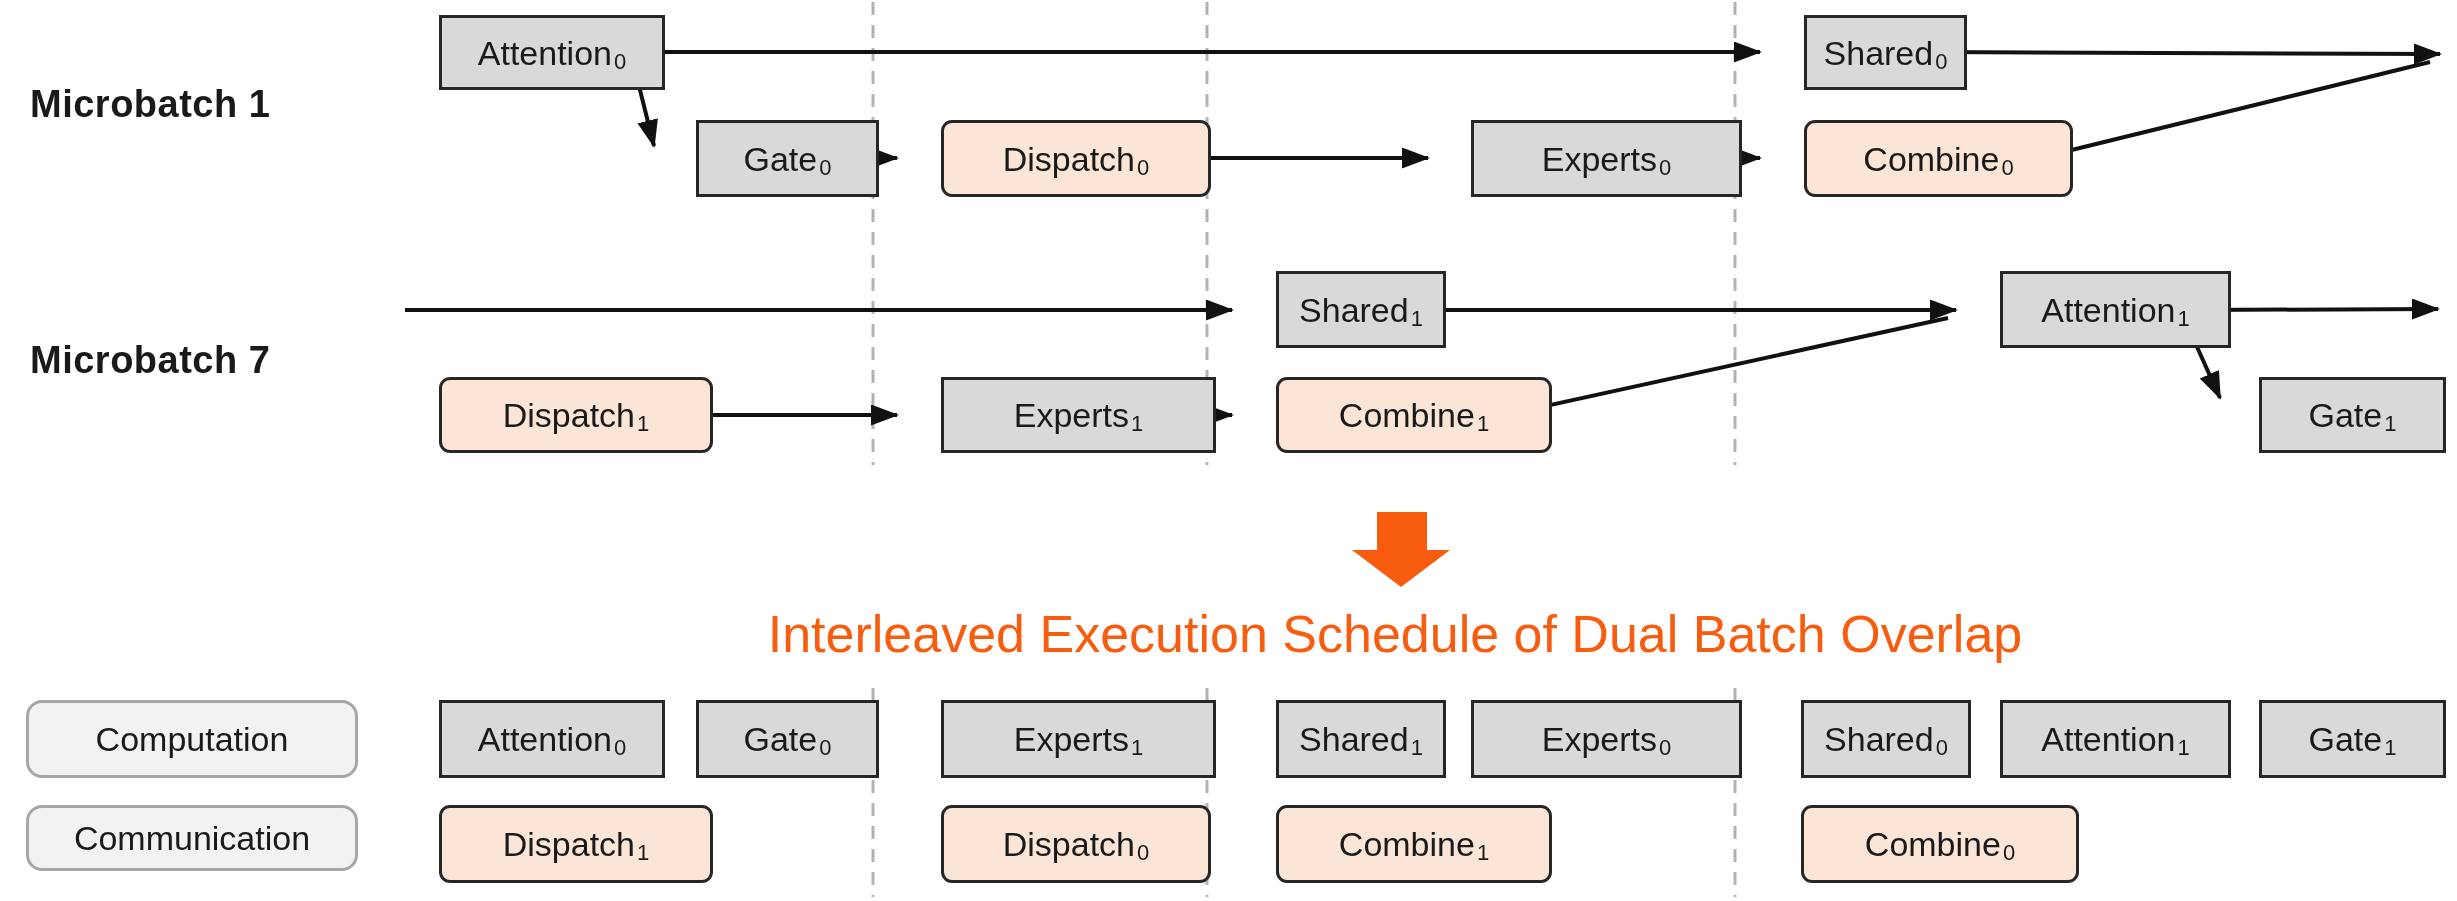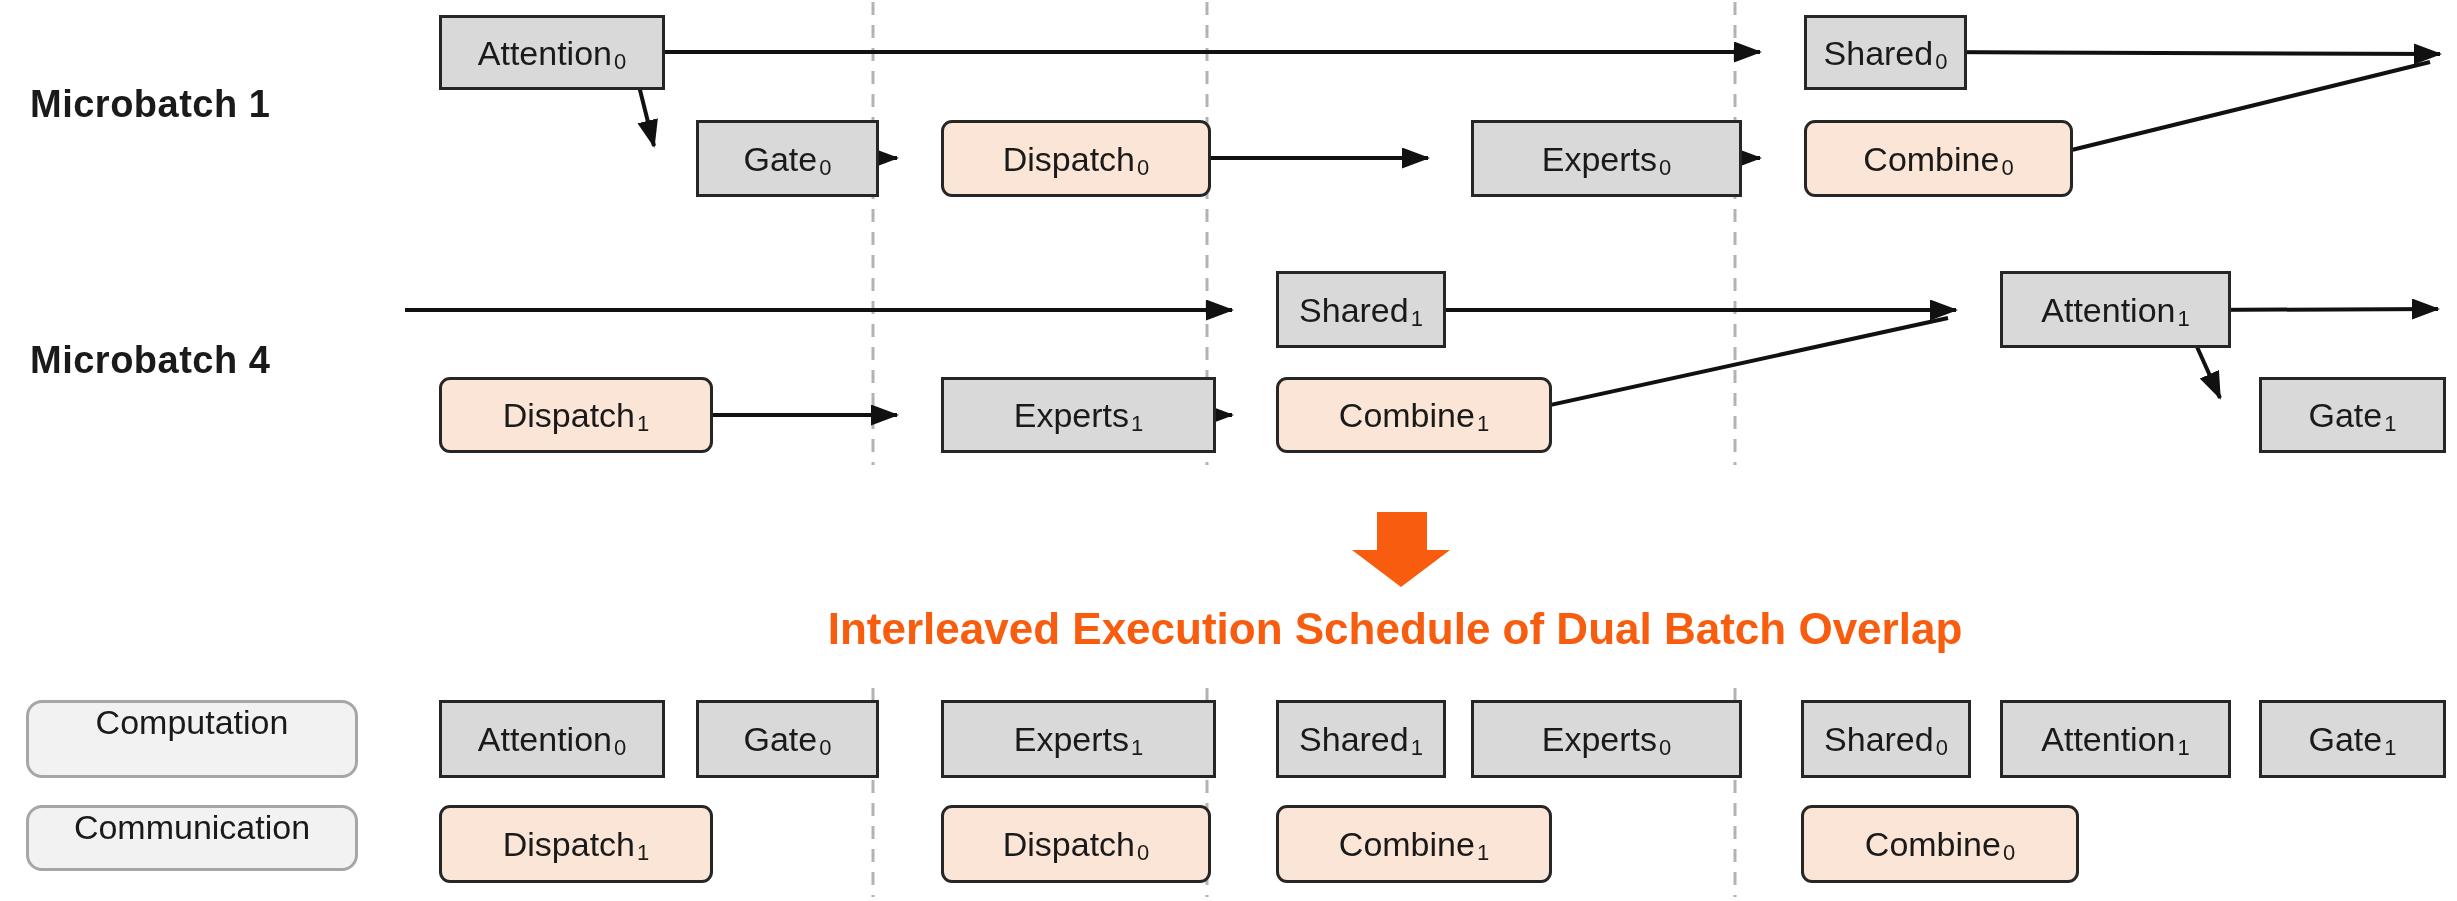--- a/index.html
+++ b/index.html
@@ -37,30 +37,30 @@
   .comp{background:var(--computation-fill);}
   .comm{background:var(--communication-fill);border-radius:11px;}
   .box .sub{font-size:22px;position:relative;top:9px;margin-left:2px;}
   .mb-label{
     position:absolute;z-index:2;
     font-size:38px;font-weight:bold;line-height:40px;
     letter-spacing:0.5px;white-space:nowrap;
   }
   .pill{
     position:absolute;z-index:2;
-    display:flex;justify-content:center;
+    display:flex;align-items:center;justify-content:center;
     background:var(--label-pill-fill);
     border:3px solid var(--label-pill-border);
     border-radius:16px;box-sizing:border-box;
     font-size:34px;white-space:nowrap;
   }
   .title{
     position:absolute;z-index:2;
     left:1395px;top:604px;transform:translateX(-50%);
-    font-size:44px;font-weight:bold;white-space:nowrap;
+    font-size:52px;font-weight:normal;white-space:nowrap;
     color:var(--accent-orange);
   }
 </style>
 </head>
 <body>
 
 <div class="canvas">
 
   <svg class="connectors" width="2457" height="901" viewBox="0 0 2457 901">
     <defs>
@@ -90,21 +90,21 @@
     <line class="arrow" x1="1412" y1="310" x2="1956" y2="310" marker-end="url(#ah)"></line>
     <line class="arrow" x1="1518" y1="412" x2="1948" y2="318"></line>
     <line class="arrow" x1="2197" y1="310" x2="2438" y2="309" marker-end="url(#ah)"></line>
     <line class="arrow" x1="2193" y1="338" x2="2220" y2="398" marker-end="url(#ah)"></line>
     <line class="arrow" x1="2412" y1="415" x2="2438" y2="415" marker-end="url(#ah)"></line>
 
     <polygon class="big-arrow" points="1377,512 1427,512 1427,550 1450,550 1401,587 1352,550 1377,550"></polygon>
   </svg>
 
   <div class="mb-label" style="left:30px;top:84px">Microbatch 1</div>
-  <div class="mb-label" style="left:30px;top:340px">Microbatch 4</div>
+  <div class="mb-label" style="left:30px;top:340px">Microbatch 7</div>
 
   <div class="box comp" style="left:403px;top:15px;width:226px;height:75px">
     <span>Attention</span>
       <span class="sub">0</span>
   </div>
   <div class="box comp" style="left:660px;top:120px;width:183px;height:77px">
     <span>Gate</span>
       <span class="sub">0</span>
   </div>
   <div class="box comm" style="left:905px;top:120px;width:270px;height:77px">

